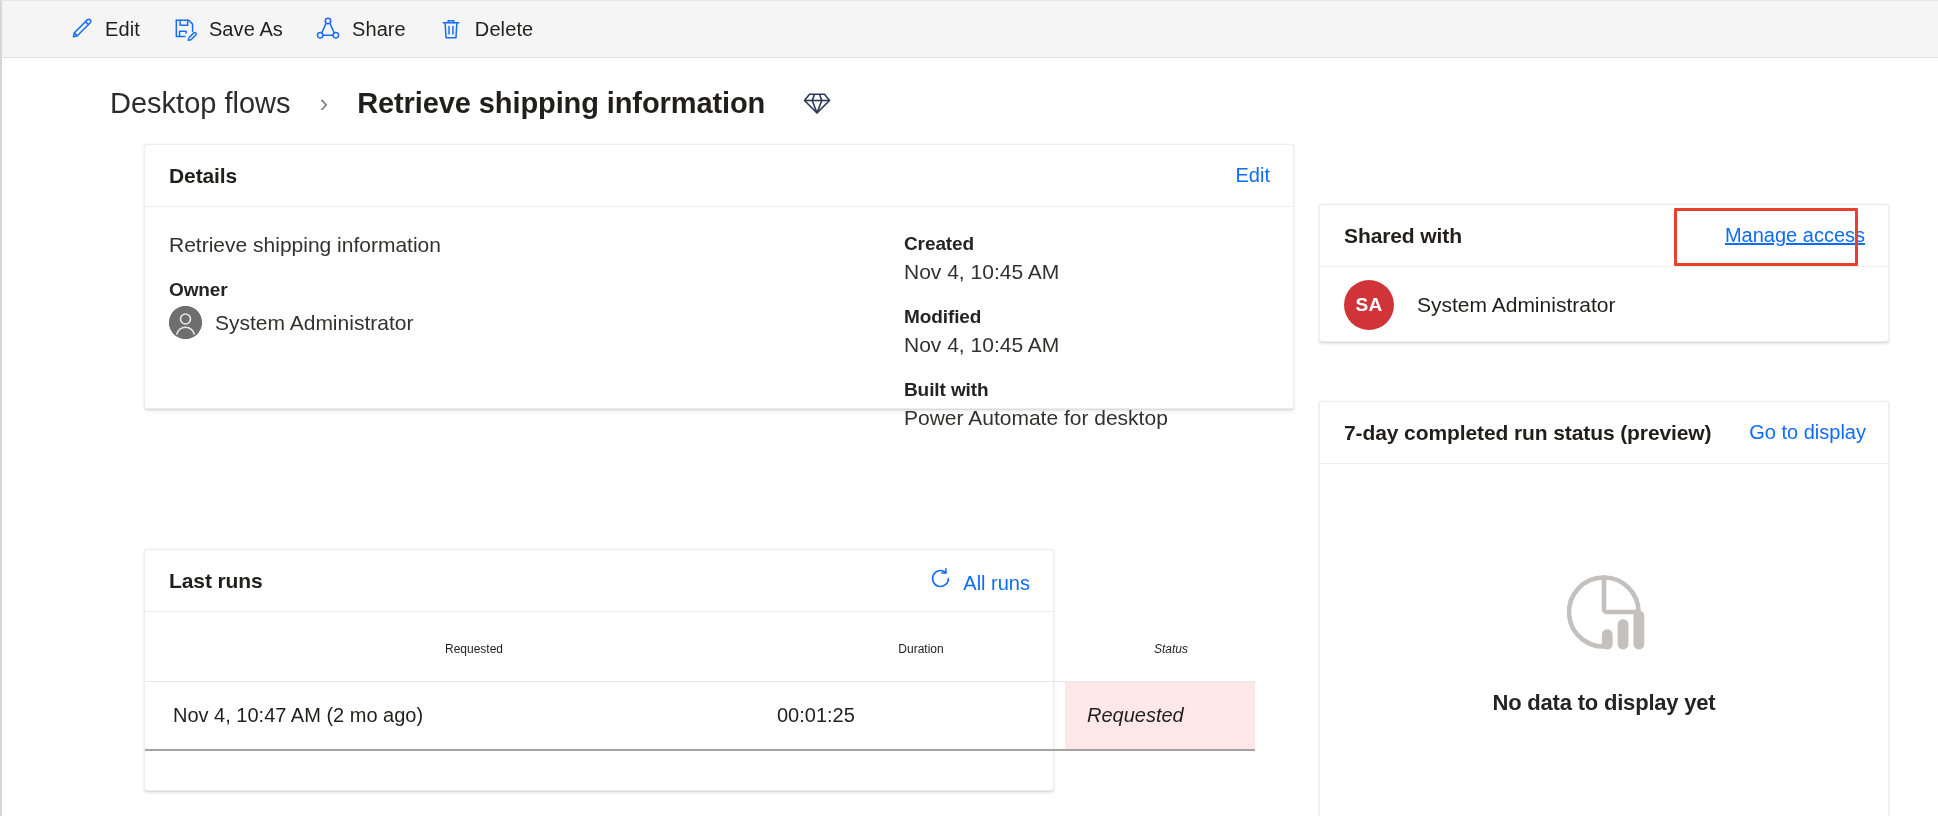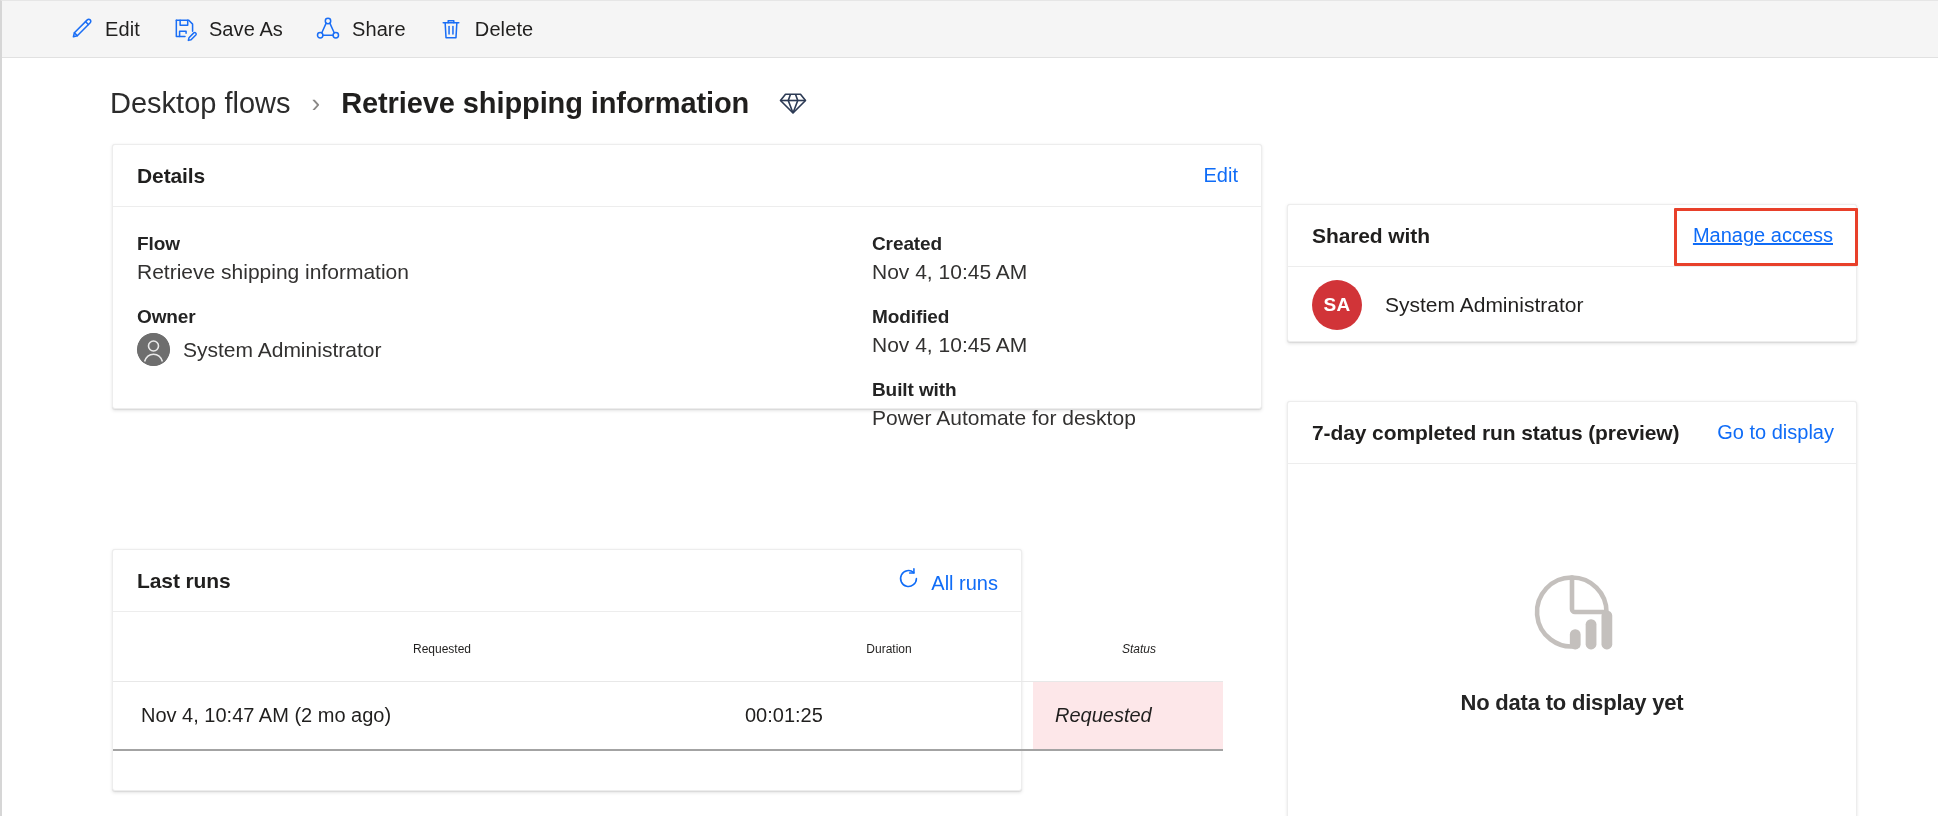--- a/index.html
+++ b/index.html
@@ -61,21 +61,21 @@
     height: 758px;
     background: #ffffff;
   }
 
   .breadcrumb {
     position: absolute;
     left: 108px;
     top: 23px;
     display: flex;
     align-items: center;
-    gap: 4px;
+    gap: 12px;
     height: 44px;
   }
   .bc-parent {
     font-size: 29px;
     color: #2c2c2c;
     cursor: pointer;
     font-weight: 400;
   }
   .bc-sep {
     font-size: 26px;
@@ -92,20 +92,21 @@
   }
   .gem-wrap { margin-left: 25px; display: flex; align-items: center; }
 
   
   .card {
     position: absolute;
     background: #ffffff;
     border: 1px solid #ededed;
     border-radius: 3px;
     box-shadow: 0 1.2px 3.6px rgba(0,0,0,0.10), 0 0.3px 0.9px rgba(0,0,0,0.07);
+    margin-left: 32px;
   }
   .card-head {
     height: 62px;
     border-bottom: 1px solid #ededed;
     display: flex;
     align-items: center;
     justify-content: space-between;
     padding: 0 23px 0 24px;
   }
   .card-title {
@@ -315,21 +316,20 @@
 
     <div class="card" id="details-card">
       <div class="card-head">
         <span class="card-title">Details</span>
         <span class="card-link">Edit</span>
       </div>
       <div class="details-body">
 
         <div class="det-col left">
           <div class="field">
-            <div class="field-label">Flow</div>
             <div class="field-value">Retrieve shipping information</div>
           </div>
           <div class="field">
             <div class="field-label">Owner</div>
             <div class="owner-row">
               <span class="owner-avatar">
                 <svg viewBox="0 0 33 33" width="33" height="33">
                   <circle cx="16.5" cy="16.5" r="16.5" fill="#6e6e6e"></circle>
                   <circle cx="16.5" cy="13" r="5" fill="none" stroke="#e9e9e9" stroke-width="1.6"></circle>
                   <path d="M7.6 28.5c1.4-4.6 4.9-7.3 8.9-7.3s7.5 2.7 8.9 7.3" fill="none" stroke="#e9e9e9" stroke-width="1.6"></path>

